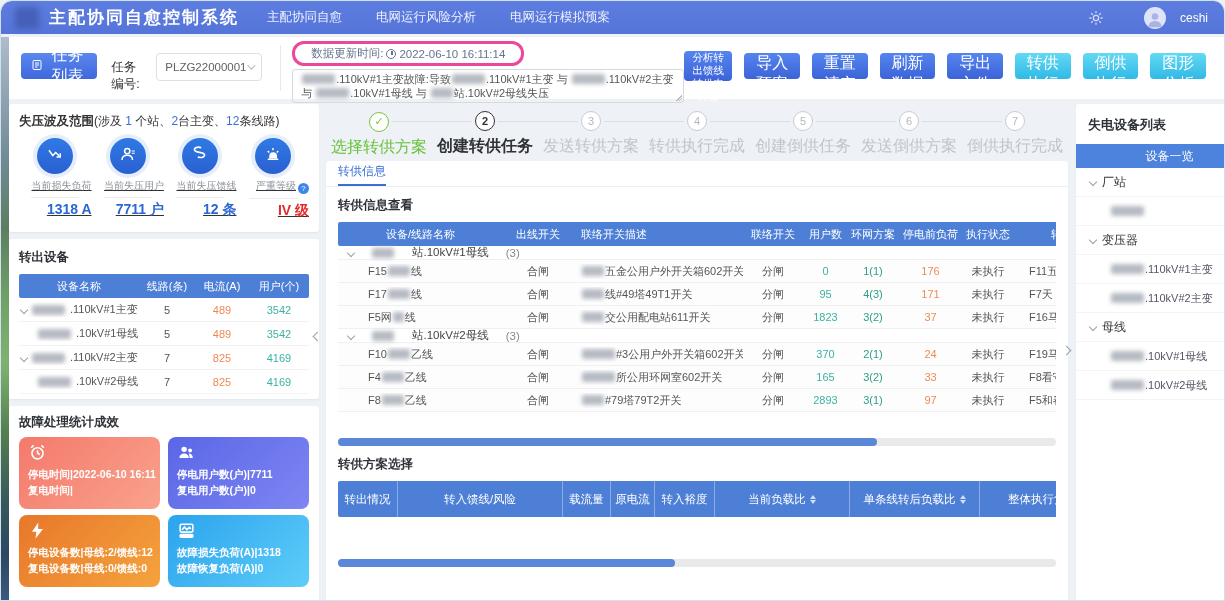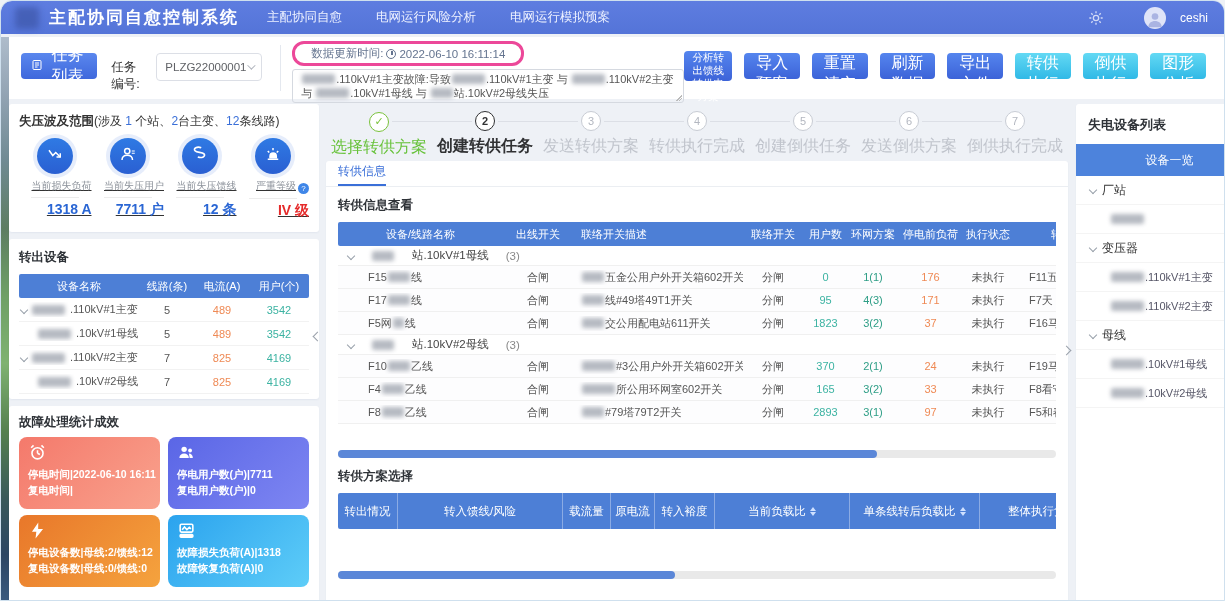--- a/index.html
+++ b/index.html
@@ -100,21 +100,21 @@
   .center-panel { background:#fff; flex:1; border-radius:3px; box-shadow:0 1px 2px rgba(30,60,120,.06); display:flex; flex-direction:column; overflow:hidden; }
   .tabbar { height:26px; border-bottom:1px solid #ebeef2; padding:0 12px; display:flex; }
   .tab { font-size:12px; color:#3a6fd8; align-self:flex-end; padding-bottom:4px; border-bottom:2px solid #3a6fd8; cursor:pointer; }
   .sec { padding:6px 12px 0; }
   .sec-title { font-size:12.5px; font-weight:bold; color:#2f3338; margin:4px 0 8px; }
   .tblwrap { width:718px; overflow:hidden; }
   .g-head { display:grid; grid-template-columns:165px 70px 170px 60px 45px 50px 65px 50px 150px; background:#4d7fd6; color:#fff; font-size:11px; height:24px; align-items:center; width:825px; border-radius:2px; }
   .g-head > div { text-align:center; white-space:nowrap; }
   .g-head .h-left { text-align:left; padding-left:8px; }
   .g-head .h-cut { text-align:left; padding-left:38px; }
-  .g-group { height:20px; display:flex; align-items:center; gap:17px; font-size:11.5px; color:#444; padding-left:10px; border-bottom:1px solid #f0f0f0; width:825px; }
+  .g-group { height:14px; display:flex; align-items:center; gap:17px; font-size:11.5px; color:#444; padding-left:10px; border-bottom:1px solid #f0f0f0; width:825px; }
   .g-group .cnt { color:#888; }
   .g-row { display:grid; grid-template-columns:165px 70px 170px 60px 45px 50px 65px 50px 150px; height:23px; align-items:center; font-size:11px; color:#555; border-bottom:1px solid #f0f0f0; width:825px; background:#fdfdfe; }
   .g-row > div { text-align:center; white-space:nowrap; overflow:hidden; }
   .g-row .c-name { text-align:left; padding-left:30px; }
   .g-row .c-desc { text-align:left; padding-left:8px; }
   .g-row .c-next { text-align:left; padding-left:16px; }
   .green { color:#2e9e86; }
   .spacer1 { height:26px; }
   .hscroll { height:8px; background:#e9e9e9; border-radius:4px; position:relative; }
   .hscroll .thumb { position:absolute; left:0; top:0; bottom:0; background:#5b87d8; border-radius:4px; cursor:grab; }
@@ -124,21 +124,21 @@
   .p-head > div:last-child { justify-content:flex-start; padding-left:28px; }
   .sort { display:inline-flex; flex-direction:column; gap:1px; }
   .sort i { width:0; height:0; border-left:3.5px solid transparent; border-right:3.5px solid transparent; }
   .sort .up { border-bottom:4px solid #cfe0ff; }
   .sort .dn { border-top:4px solid #cfe0ff; }
   .plan-empty { height:42px; }
 
   
   .right-col { position:absolute; left:1075px; top:103px; width:150px; height:498px; background:#fff; border-radius:3px; box-shadow:0 1px 2px rgba(30,60,120,.06); padding:10px 0; }
   .rp-title { font-size:13px; font-weight:bold; color:#2f3338; padding:2px 12px 10px; }
-  .rp-bar { height:32px; background:#4d83dc; color:#fff; font-size:12px; display:flex; align-items:center; justify-content:center; cursor:pointer;padding-left:37px; }
+  .rp-bar { height:24px; background:#4d83dc; color:#fff; font-size:12px; display:flex; align-items:center; justify-content:center; cursor:pointer;padding-left:37px; }
   .tree-group { height:29px; display:flex; align-items:center; gap:6px; padding-left:14px; font-size:12px; color:#333; border-bottom:1px solid #f4f4f4; cursor:pointer; }
   .tree-item { height:29px; display:flex; align-items:center; padding-left:34px; font-size:11px; color:#556; border-bottom:1px solid #f4f4f4; cursor:pointer; white-space:nowrap; overflow:hidden; }
 
   .blur-b { display:inline-block; height:10px; background:#b6bac2; border-radius:2px; filter:blur(2px); vertical-align:-1px; margin:0 1px; }
   .collapse-left { position:absolute; left:310px; top:320px; width:12px; height:30px; display:flex; align-items:center; justify-content:center; cursor:pointer; }
   .collapse-right { position:absolute; left:1059px; top:334px; width:12px; height:30px; display:flex; align-items:center; justify-content:center; cursor:pointer; }
   .chev-l { width:7px; height:7px; border-left:1.5px solid #9aa0aa; border-bottom:1.5px solid #9aa0aa; transform:rotate(45deg); }
   .chev-r { width:7px; height:7px; border-right:1.5px solid #9aa0aa; border-top:1.5px solid #9aa0aa; transform:rotate(45deg); }
   .tree-chev, .grp-chev { width:6px; height:6px; border-right:1.3px solid #98a0aa; border-bottom:1.3px solid #98a0aa; transform:rotate(45deg); flex:none; }
 </style>

